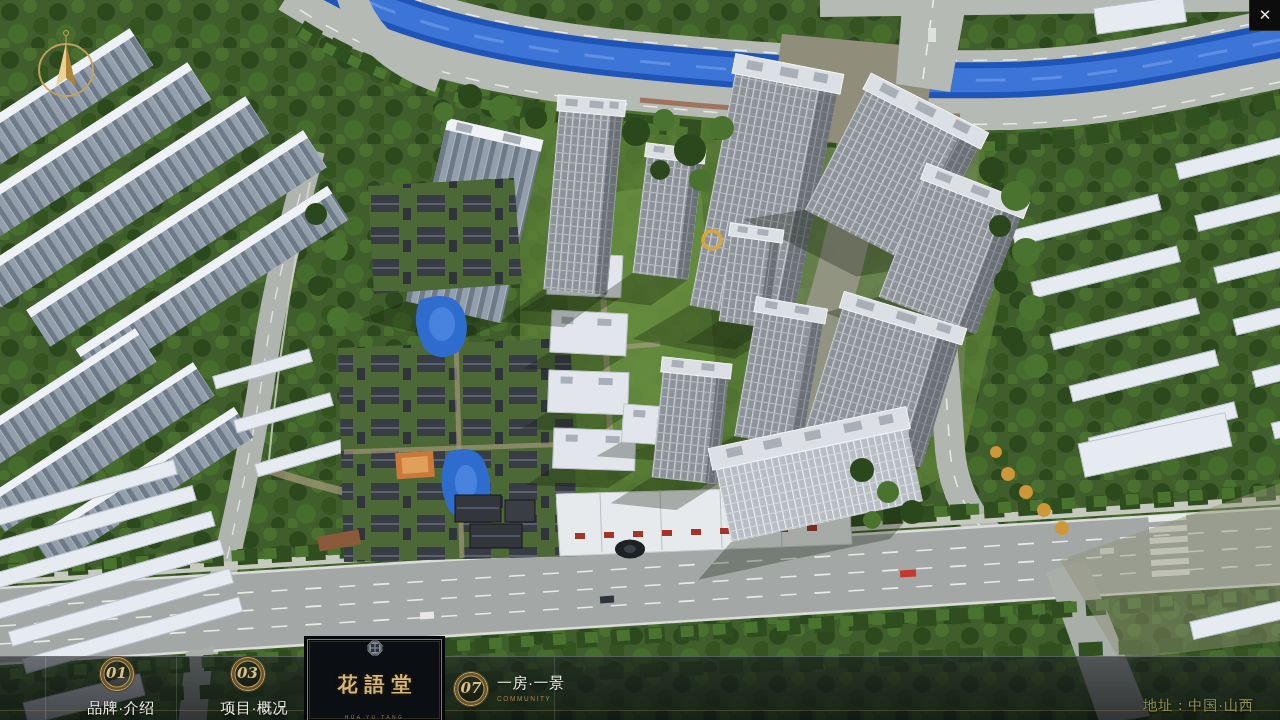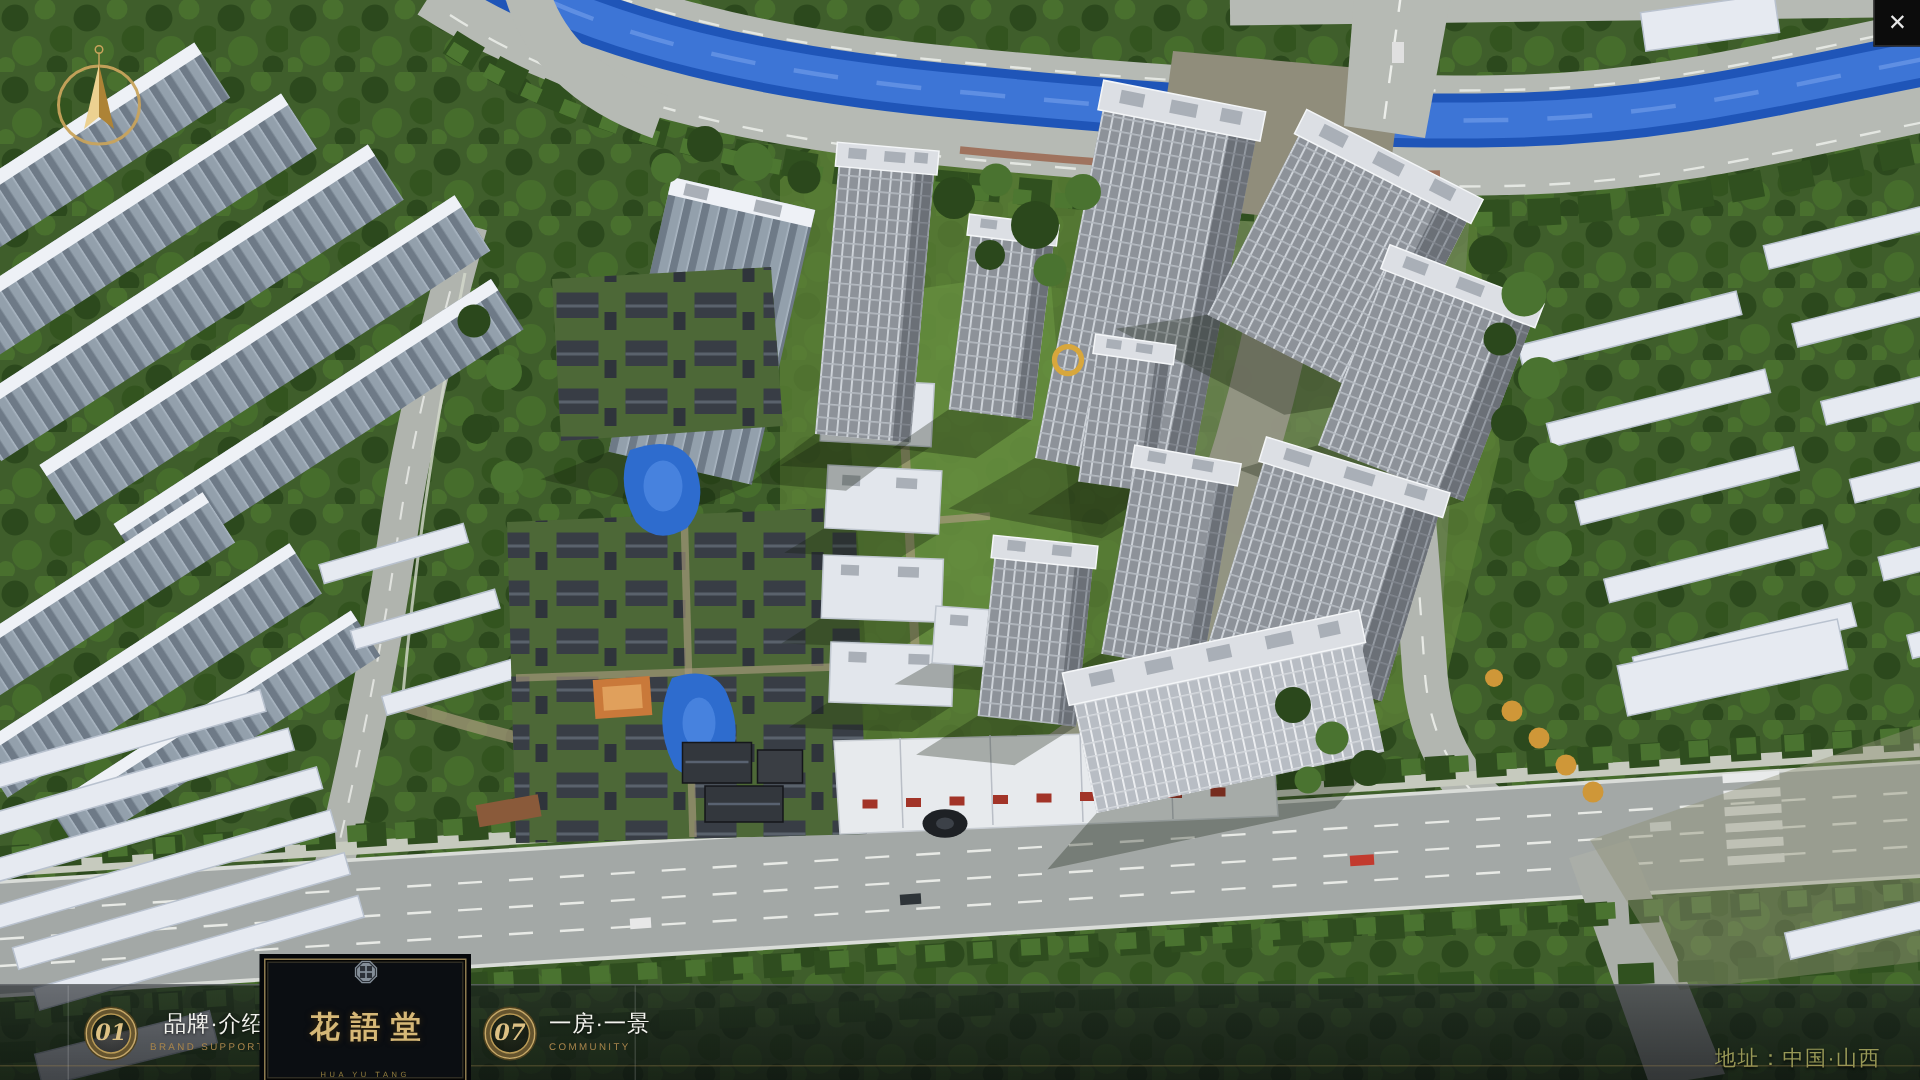--- a/index.html
+++ b/index.html
@@ -29,21 +29,21 @@
   
   .navbar{position:absolute;left:0;bottom:0;width:1280px;height:64px;
     background:linear-gradient(rgba(22,26,30,.60),rgba(9,12,15,.74));
     border-top:1px solid rgba(195,200,205,.38);
     display:flex;align-items:center;padding-left:45px;box-sizing:border-box;}
   .navbar::after{content:"";position:absolute;left:0;right:0;bottom:9px;height:1px;
     background:rgba(165,135,75,.30);pointer-events:none;}
   .ni{display:flex;align-items:center;gap:9px;height:100%;
     border-left:1px solid rgba(255,255,255,.14);padding-left:11px;box-sizing:border-box;
     cursor:pointer;position:relative;z-index:2;}
-  .ni-l{width:131px;} .ni-r{width:112px;}
+  .ni-l{width:131px;flex-direction:column;} .ni-r{width:112px;}
   .badge{width:32px;height:32px;border-radius:50%;flex:0 0 32px;
     border:1px solid #c7a766;
     box-shadow:0 0 0 1px #51431f, inset 0 0 0 2.5px rgba(0,0,0,.45), inset 0 0 0 3.5px #b99a55;
     background:radial-gradient(circle at 50% 40%, rgba(60,52,30,.25), rgba(4,5,6,.55));
     display:flex;align-items:center;justify-content:center;}
   .badge i{font-family:"DejaVu Serif",serif;font-style:italic;font-weight:bold;
     font-size:15px;color:#ddc184;transform:translateY(-1px);}
   .lbl{display:flex;flex-direction:column;line-height:1.1;}
   .zh{font-size:15px;font-weight:normal;color:#f3f3ee;letter-spacing:.5px;
       text-shadow:0 1px 2px rgba(0,0,0,.8);white-space:nowrap;text-align:right;}
@@ -467,20 +467,29 @@
 
     <div class="ni ni-l">
       <span class="badge">
           <i>01</i>
         </span>
       <span class="lbl">
         <b class="zh">品牌·介绍</b>
         <em class="en">BRAND SUPPORT</em>
       </span>
     </div>
+    <div class="ni ni-l">
+      <span class="badge">
+          <i>03</i>
+        </span>
+      <span class="lbl">
+        <b class="zh">项目·概况</b>
+        <em class="en">PROJECT SURVEY</em>
+      </span>
+    </div>
 
     <div class="logo-panel">
       <svg width="28" height="28" viewBox="0 0 28 28">
         <polygon points="9,1 19,1 27,9 27,19 19,27 9,27 1,19 1,9" fill="#848e98"></polygon>
         <polygon points="10,3 18,3 25,10 25,18 18,25 10,25 3,18 3,10" fill="none" stroke="#2c3138" stroke-width="1.2"></polygon>
         <rect x="7" y="7" width="6" height="6" fill="#2c3138"></rect>
         <rect x="15" y="7" width="6" height="6" fill="#2c3138"></rect>
         <rect x="7" y="15" width="6" height="6" fill="#2c3138"></rect>
         <rect x="15" y="15" width="6" height="6" fill="#2c3138"></rect>
       </svg>

